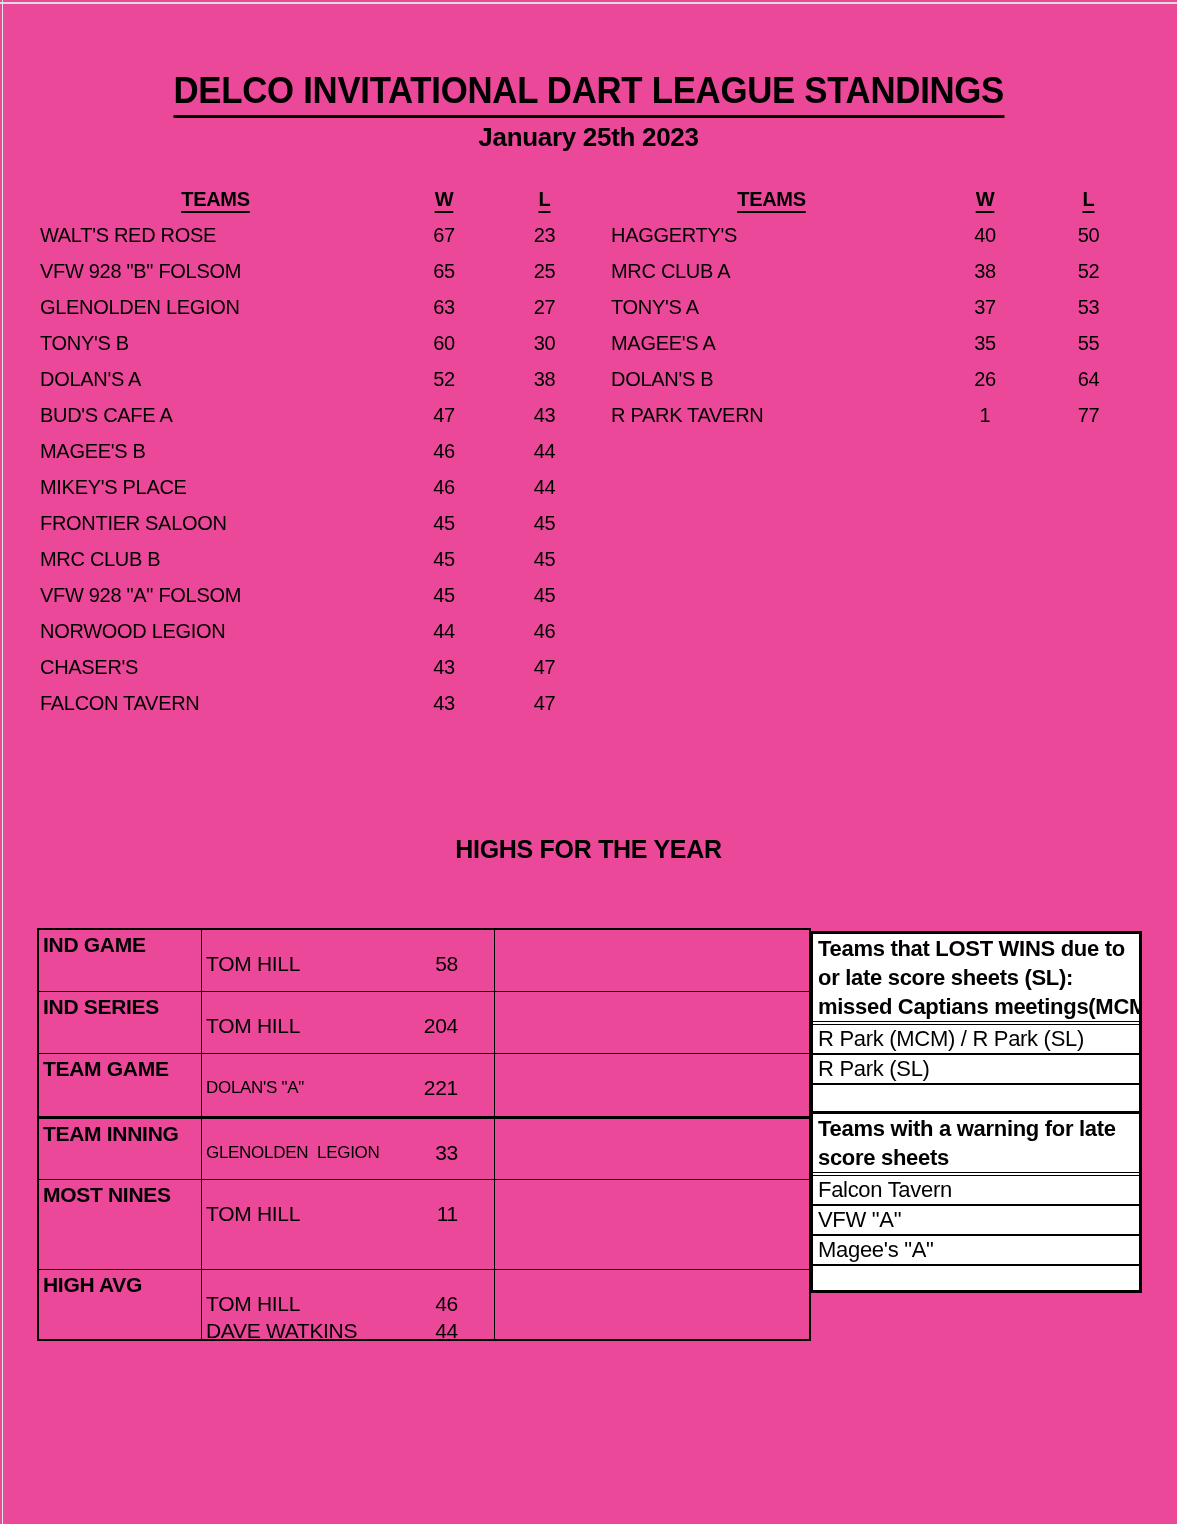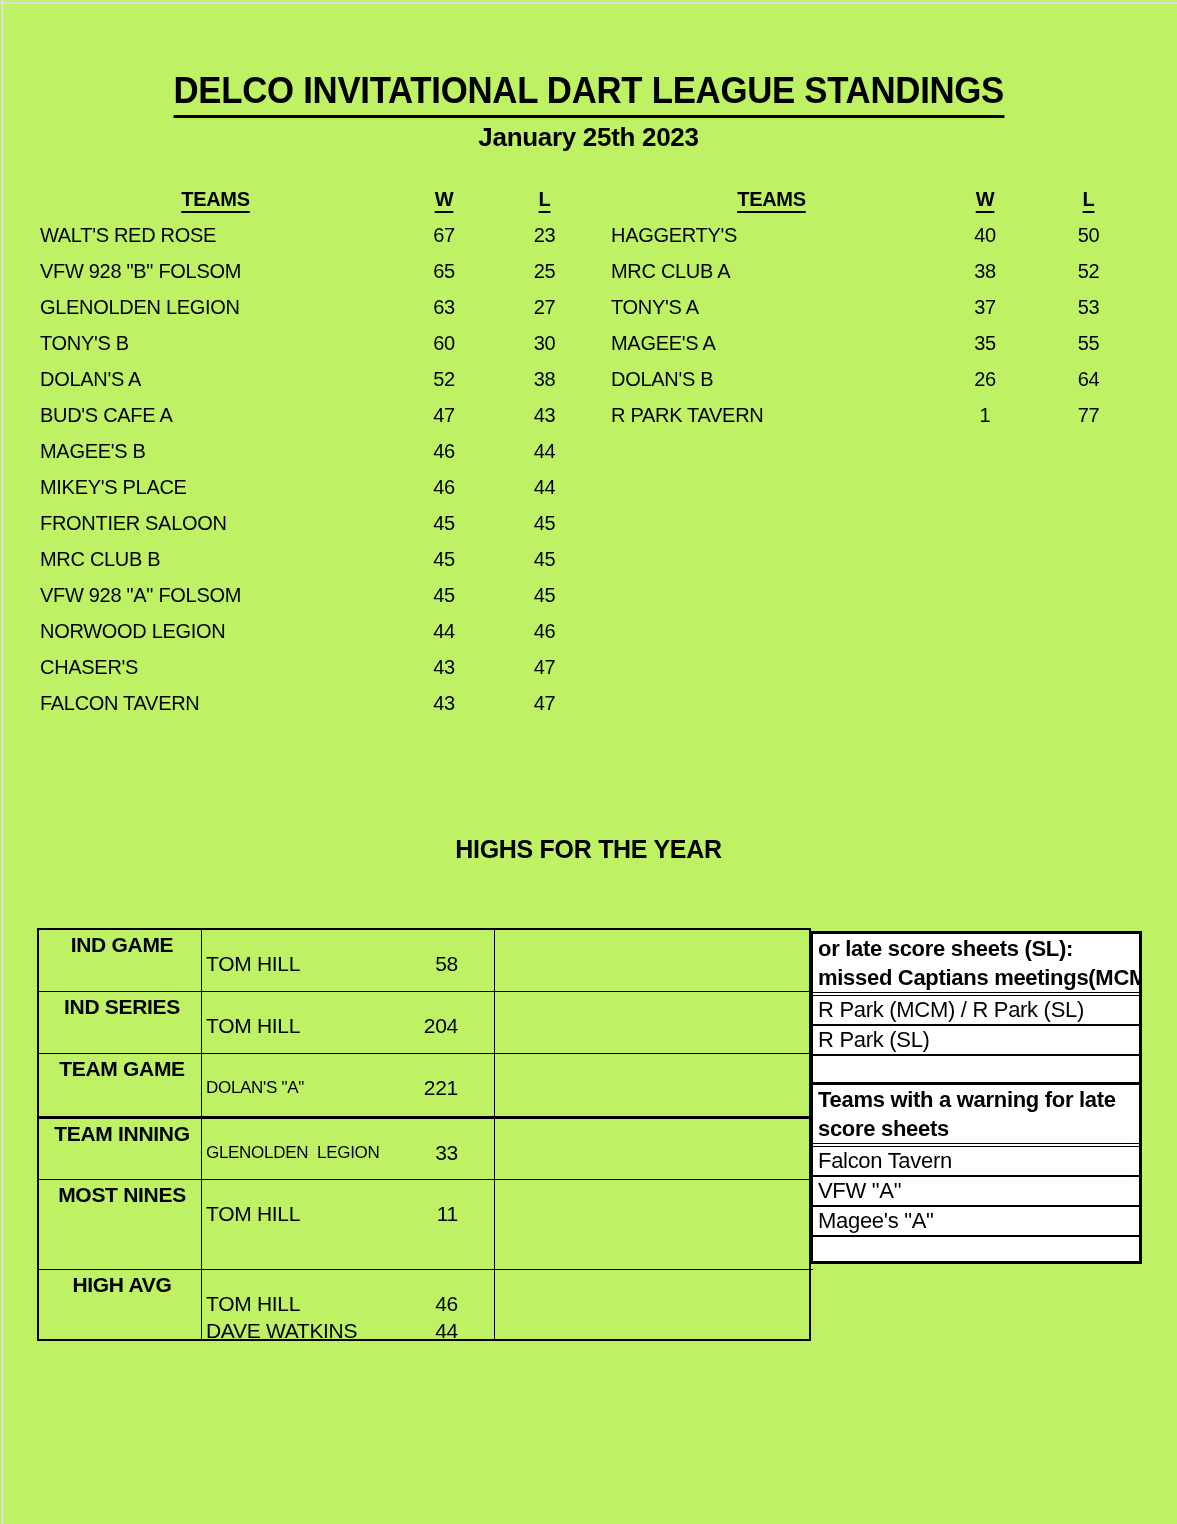--- a/index.html
+++ b/index.html
@@ -1,19 +1,19 @@
 <!DOCTYPE html>
 <html><head>
 <meta charset="utf-8">
 <style>
   html,body{margin:0;padding:0;background:#fff;}
   .page{
     position:relative;
     width:1177px;height:1524px;
-    background:#bef264;
+    background:#ec4899;
     font-family:"Liberation Sans", sans-serif;
     color:#000;
     letter-spacing:-0.3px;
     overflow:hidden;
   }
   .edge-top{position:absolute;left:0;top:2px;width:100%;height:2px;background:#dcdcdc;}
   .edge-left{position:absolute;left:2px;top:0;width:1px;height:100%;background:#e6e6e6;}
 
   
   .title-wrap{position:absolute;left:0;top:70px;width:100%;text-align:center;}
@@ -65,21 +65,20 @@
   }
   .hrow{display:contents;}
   .highs .cell{border-bottom:1.5px solid #000;box-sizing:border-box;}
   .highs .hrow:last-of-type .cell{border-bottom:none;}
   .highs .hrow:nth-of-type(3) .cell{border-bottom-width:3px;}
   .highs .label{
     font-weight:bold;
     padding:3px 0 16px 4px;
     border-right:1.5px solid #000;
     white-space:pre;
-    text-align:center;
   }
   .highs .entries{
     border-right:1.5px solid #000;
     padding-top:20px;
   }
   .entry{
     display:flex;justify-content:space-between;
     padding:0 36px 0 4px;
     line-height:27px;
   }
@@ -341,20 +340,21 @@
             </div>
           </div>
         <div class="cell empty"></div>
       </div>
     </div>
 
   <div class="pbox">
     <div class="psec lost">
       <div class="phead">
 
+          <div class="phl">Teams that LOST WINS due to</div>
 
           <div class="phl">or late score sheets (SL):</div>
 
           <div class="phl">missed Captians meetings(MCM</div>
         </div>
       <div class="dbl"></div>
       <div class="prows">
 
           <div class="prow">R Park (MCM) / R Park (SL)</div>
 

